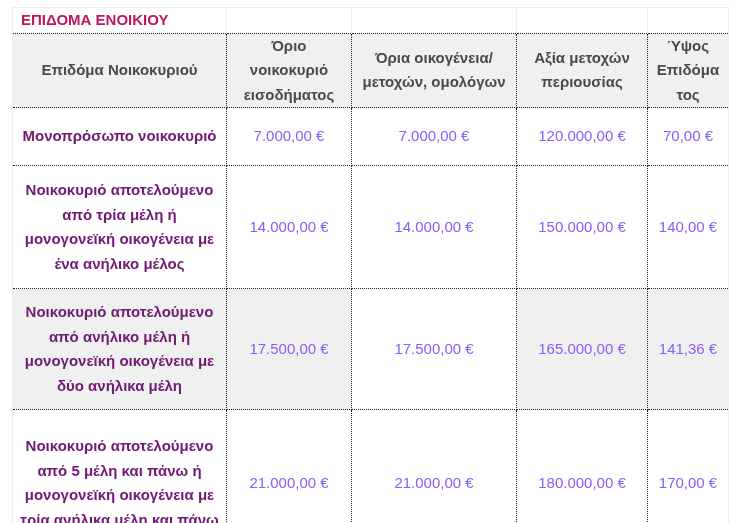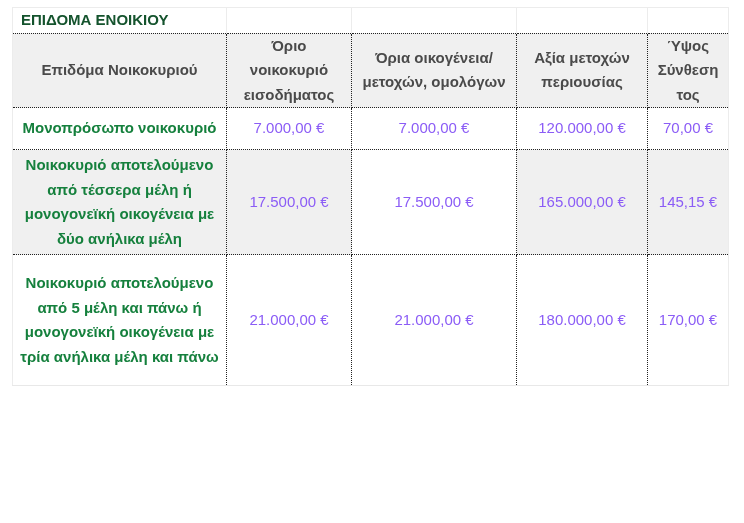--- a/index.html
+++ b/index.html
@@ -38,52 +38,52 @@
       text-align: center;
       vertical-align: middle;
       padding: 0 4px;
       border: 1px dotted #222;
     }
     tr.title-row td {
       border: 1px solid #ececec;
       border-bottom: 1px dotted #222;
       height: 24px;
       font-weight: bold;
-      color: #14532d;
+      color: #be185d;
       background: #fff;
     }
     tr.title-row td.title {
       text-align: left;
       padding-left: 8px;
     }
     tr.header-row th {
       background: #f0f0f0;
       font-weight: bold;
       color: #4a4a4a;
       height: 72px;
     }
     tr.data-row td {
       color: #8b5cf6;
     }
     tr.data-row td.label {
       font-weight: bold;
-      color: #15803d;
+      color: #701a75;
     }
     tr.data-row.shaded td { background: #f0f0f0; }
     tr.data-row.shaded td.col3 { background: #ffffff; }
     tr.data-row td { background: #ffffff; }
 
     tr.r1 td { height: 33px; }
     tr.r2 td { height: 54px; }
     tr.r3 td { height: 98px; }
     tr.r4 td { height: 96px; }
     tr.r5 td { height: 122px; margin-left: 34px; }
 
     tr.r5 td { border-bottom: 1px solid #e8e8e8; }
-    tr.data-row td.col5 { padding: 4px 2px; }
+    tr.data-row td.col5 { padding: 12px 2px; }
     .outer-edge td:first-child, .outer-edge th:first-child { border-left: 1px solid #ececec; }
     .outer-edge td:last-child, .outer-edge th:last-child { border-right: 1px solid #ececec; }
   </style>
 </head>
 <body>
 
 <div class="wrap">
   <table class="outer-edge">
     <colgroup>
       <col class="c1">
@@ -98,39 +98,46 @@
       <td></td>
       <td></td>
       <td></td>
       <td></td>
     </tr>
     <tr class="header-row">
       <th>Επιδόμα Νοικοκυριού</th>
       <th>Όριο νοικοκυριό εισοδήματος</th>
       <th>Όρια οικογένεια/ μετοχών, ομολόγων</th>
       <th>Αξία μετοχών περιουσίας</th>
-      <th>Ύψος Σύνθεση τος</th>
+      <th>Ύψος Επιδόμα τος</th>
     </tr>
 
     <tr class="data-row r1">
       <td class="label">Μονοπρόσωπο νοικοκυριό</td>
       <td class="col2">7.000,00 €</td>
       <td class="col3">7.000,00 €</td>
       <td class="col4">120.000,00 €</td>
       <td class="col5">70,00 €</td>
     </tr>
 
 
+    <tr class="data-row r3">
+      <td class="label">Νοικοκυριό αποτελούμενο από τρία μέλη ή μονογονεϊκή οικογένεια με ένα ανήλικο μέλος</td>
+      <td class="col2">14.000,00 €</td>
+      <td class="col3">14.000,00 €</td>
+      <td class="col4">150.000,00 €</td>
+      <td class="col5">140,00 €</td>
+    </tr>
 
     <tr class="data-row shaded r4">
-      <td class="label">Νοικοκυριό αποτελούμενο από τέσσερα μέλη ή μονογονεϊκή οικογένεια με δύο ανήλικα μέλη</td>
+      <td class="label">Νοικοκυριό αποτελούμενο από ανήλικο μέλη ή μονογονεϊκή οικογένεια με δύο ανήλικα μέλη</td>
       <td class="col2">17.500,00 €</td>
       <td class="col3">17.500,00 €</td>
       <td class="col4">165.000,00 €</td>
-      <td class="col5">145,15 €</td>
+      <td class="col5">141,36 €</td>
     </tr>
 
     <tr class="data-row r5">
       <td class="label">Νοικοκυριό αποτελούμενο από 5 μέλη και πάνω ή μονογονεϊκή οικογένεια με τρία ανήλικα μέλη και πάνω</td>
       <td class="col2">21.000,00 €</td>
       <td class="col3">21.000,00 €</td>
       <td class="col4">180.000,00 €</td>
       <td class="col5">170,00 €</td>
     </tr>
   </tbody>

